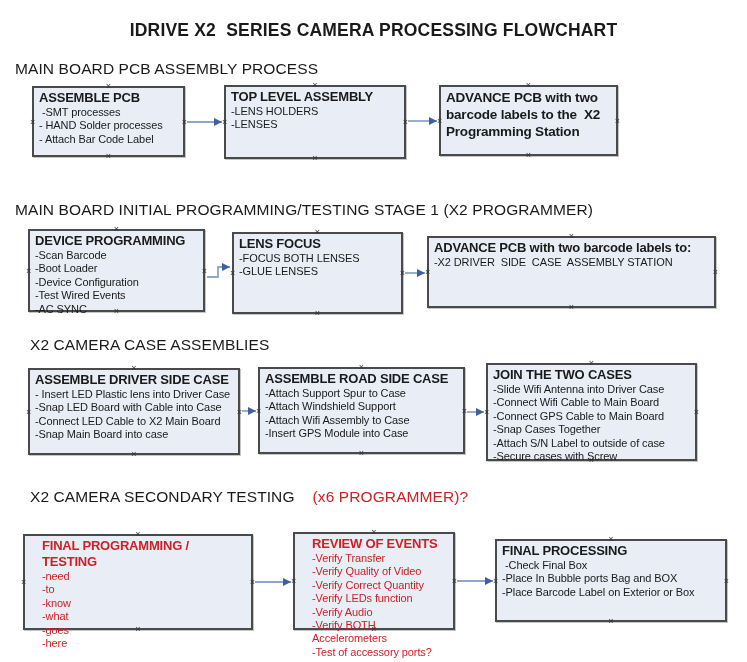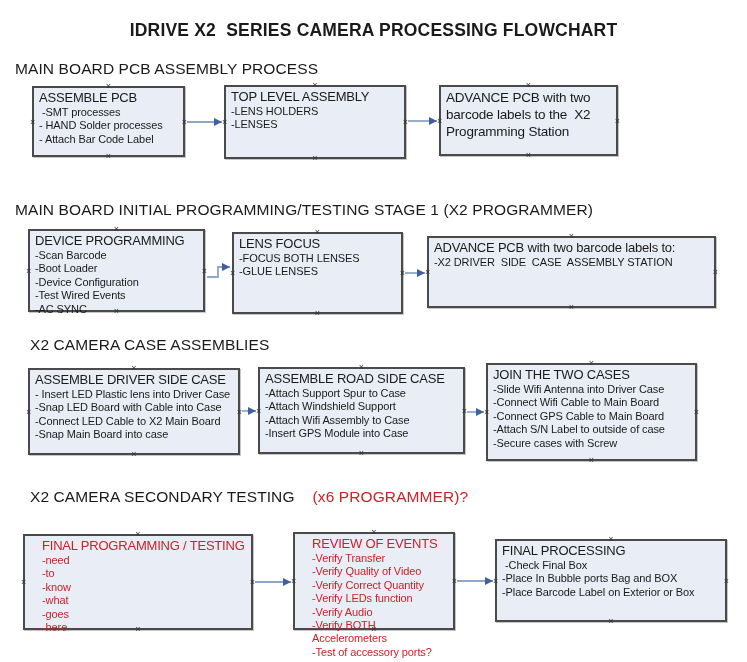--- a/index.html
+++ b/index.html
@@ -12,21 +12,21 @@
   }
   html,body{margin:0;padding:0;background:#fff;}
   body{font-family:"Liberation Sans",sans-serif;color:var(--text);}
   .canvas{position:relative;width:747px;height:662px;background:#fff;overflow:hidden;}
   .page-title{position:absolute;top:20px;left:0;width:747px;text-align:center;
     font-weight:bold;font-size:17.5px;letter-spacing:.2px;white-space:pre;}
   .sec-heading{position:absolute;font-weight:normal;font-size:15.5px;white-space:pre;letter-spacing:.1px;}
   .sec-heading .red-part{color:var(--red);margin-left:18px;}
   .flowbox{position:absolute;background:var(--box-fill);border:2px solid var(--box-border);
     box-shadow:1px 1px 0 rgba(128,128,128,.45);box-sizing:border-box;padding:2px 4px 2px 5px;z-index:2;}
-  .box-title{font-weight:normal;font-size:13px;line-height:16px;letter-spacing:-.2px;white-space:pre-wrap;}
+  .box-title{font-weight:bold;font-size:13px;line-height:16px;letter-spacing:-.2px;white-space:pre-wrap;}
   .box-items .item{font-size:11px;line-height:13.4px;letter-spacing:-.1px;white-space:pre-wrap;}
   .flowbox.red .box-title,.flowbox.red .box-items .item{color:var(--red);margin-left:12px;}
   .anchor{position:absolute;font-size:9px;line-height:9px;color:#333;z-index:4;font-weight:normal;}
   .anchor.a-t{top:-6px;left:50%;transform:translateX(-50%);}
   .anchor.a-b{bottom:-6px;left:50%;transform:translateX(-50%);}
   .anchor.a-l{left:-4px;top:50%;transform:translateY(-50%);}
   .anchor.a-r{right:-4px;top:50%;transform:translateY(-50%);}
   svg.connectors{position:absolute;left:0;top:0;z-index:1;pointer-events:none;}
   svg.connectors polyline{fill:none;stroke:var(--arrow-line);stroke-width:1.8;}
   #ah path{fill:var(--arrow-head);}
@@ -153,20 +153,21 @@
       <span class="anchor a-b">×</span>
       <span class="anchor a-l">×</span>
       <span class="anchor a-r">×</span>
     </div>
   <div class="flowbox" style="left:486px;top:363px;width:211px;height:98px">
     <div class="box-title">JOIN THE TWO CASES</div>
     <div class="box-items">
         <div class="item">-Slide Wifi Antenna into Driver Case</div>
         <div class="item">-Connect Wifi Cable to Main Board</div>
         <div class="item">-Connect GPS Cable to Main Board</div>
+        <div class="item">-Snap Cases Together</div>
         <div class="item">-Attach S/N Label to outside of case</div>
         <div class="item">-Secure cases with Screw</div>
       </div>
   <span class="anchor a-t">×</span>
       <span class="anchor a-b">×</span>
       <span class="anchor a-l">×</span>
       <span class="anchor a-r">×</span>
     </div>
 
   <div class="sec-heading" style="left:30px;top:488px"><span>X2 CAMERA SECONDARY TESTING</span><span class="red-part">(x6 PROGRAMMER)?</span></div>

